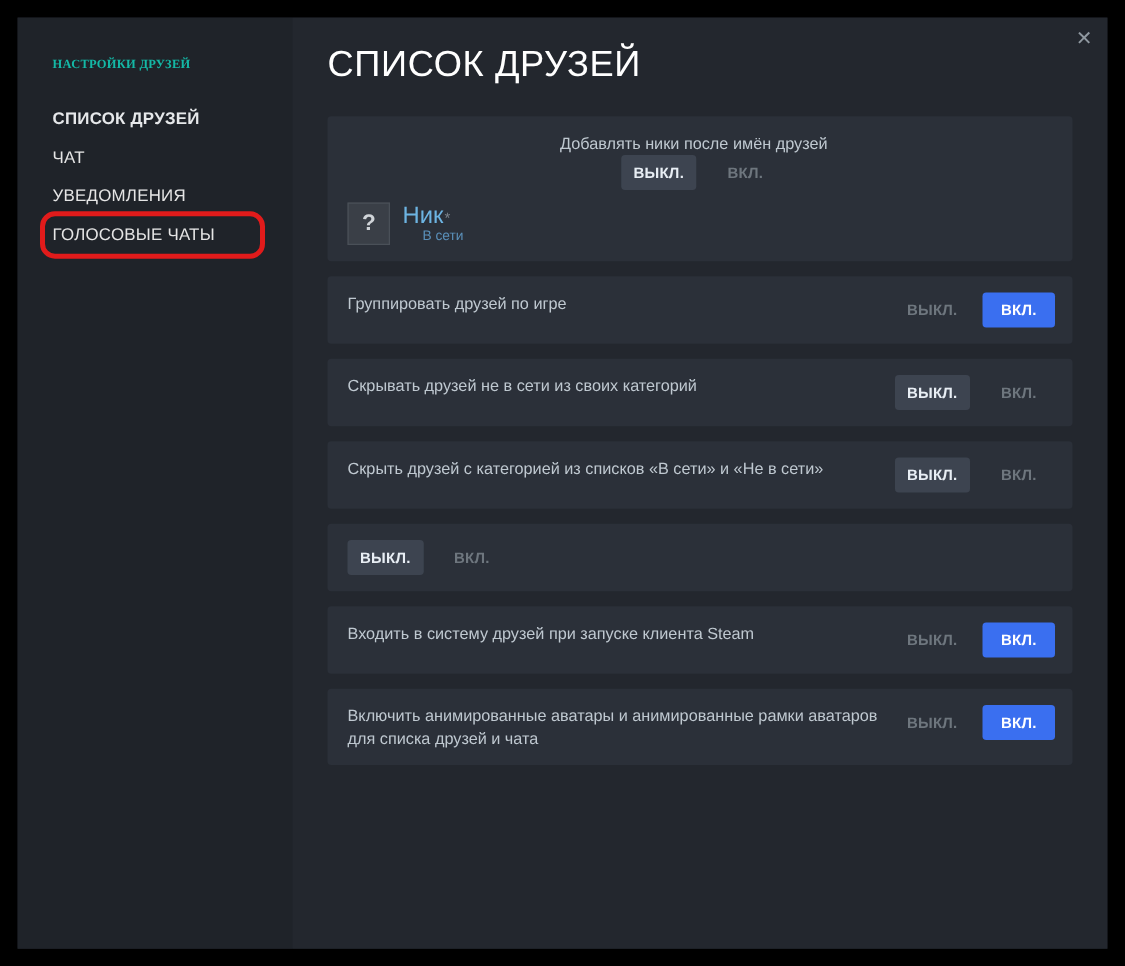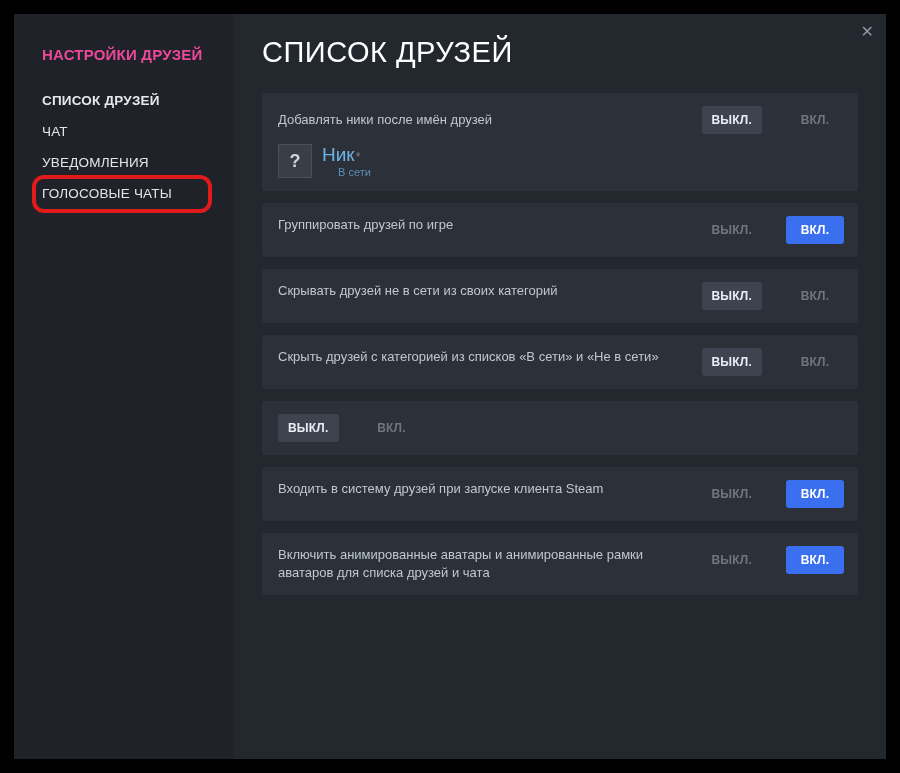--- a/index.html
+++ b/index.html
@@ -27,25 +27,26 @@
     line-height: 1;
     cursor: pointer;
     z-index: 10;
   }
   .sidebar {
     width: 220px;
     padding: 32px 0 0 0;
     background: #1f2329;
   }
   .sidebar-header {
-    color: #ec4899;
-    font-size: 15px;
+    color: #14b8a6;
+    font-size: 10px;
     font-weight: bold;
     letter-spacing: 0.2px;
     padding: 0 0 22px 28px;
+    font-family: Liberation Serif, serif;
   }
   .sidebar-item {
     color: #e5e5e5;
     font-size: 13.5px;
     letter-spacing: 0.2px;
     padding: 8px 0 8px 28px;
     cursor: pointer;
   }
   .sidebar-item.active {
     color: #e6e8ea;
@@ -88,31 +89,32 @@
   }
   .setting-row.tall {
     align-items: flex-start;
     flex-direction: column;
   }
   .setting-row.tall .top-line {
     display: flex;
     width: 100%;
     align-items: center;
     justify-content: space-between;
+    flex-direction: column;
   }
   .setting-label {
     color: #bfc8d0;
     font-size: 13px;
     line-height: 1.35;
     flex: 1;
     padding-right: 12px;
   }
   .toggle-group {
     display: flex;
-    gap: 24px;
+    gap: 10px;
     flex-shrink: 0;
   }
   .toggle-btn {
     min-width: 58px;
     height: 28px;
     border-radius: 3px;
     font-size: 12px;
     font-weight: bold;
     display: flex;
     align-items: center;

